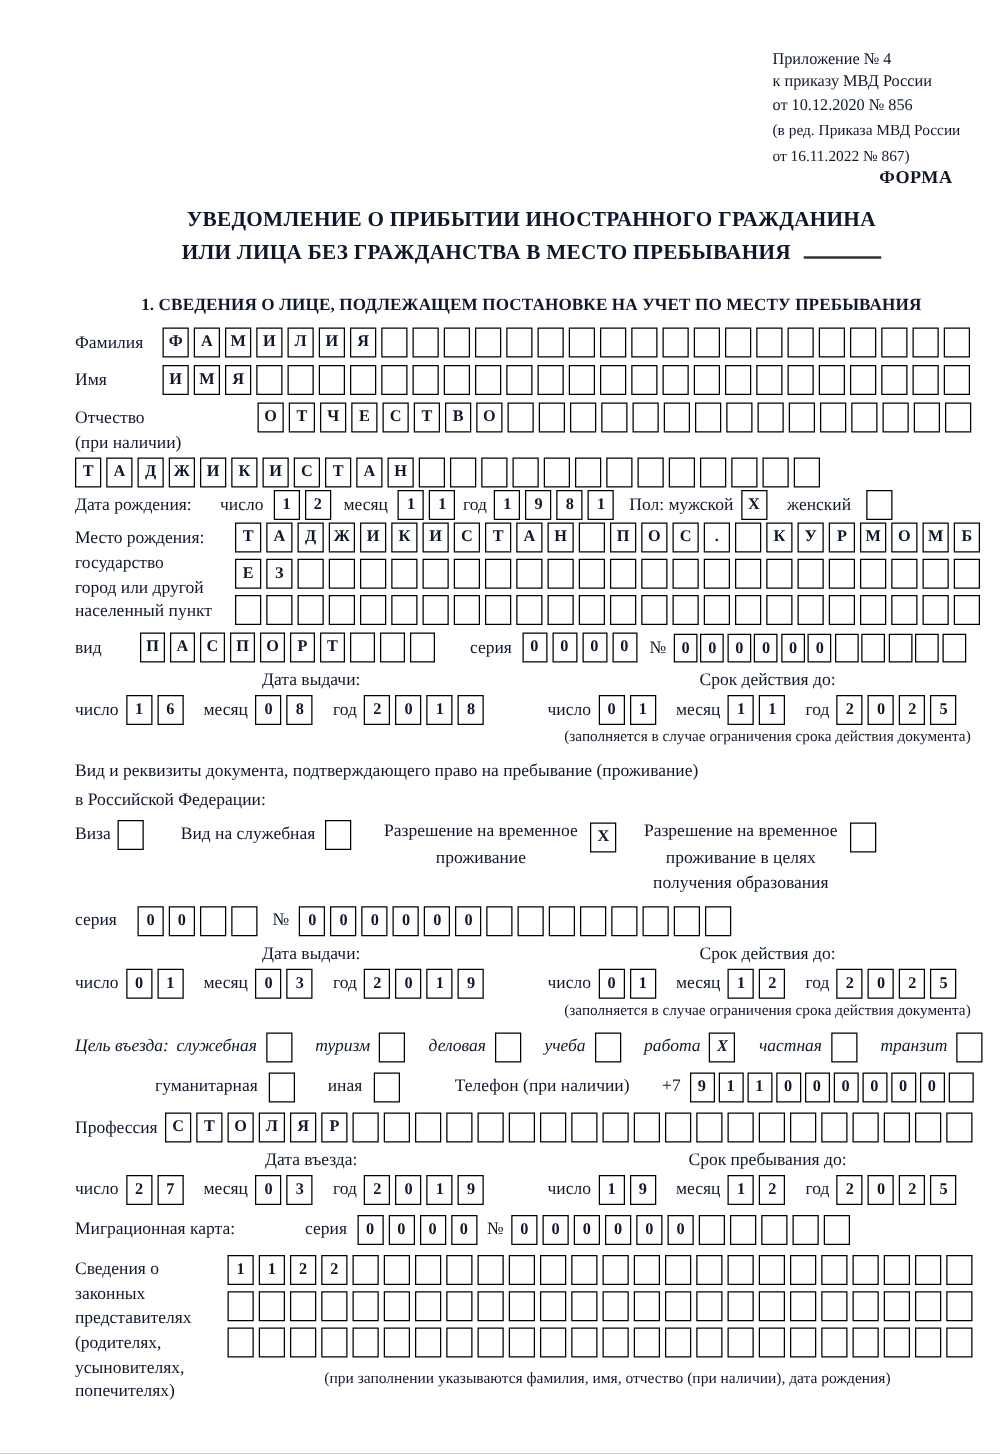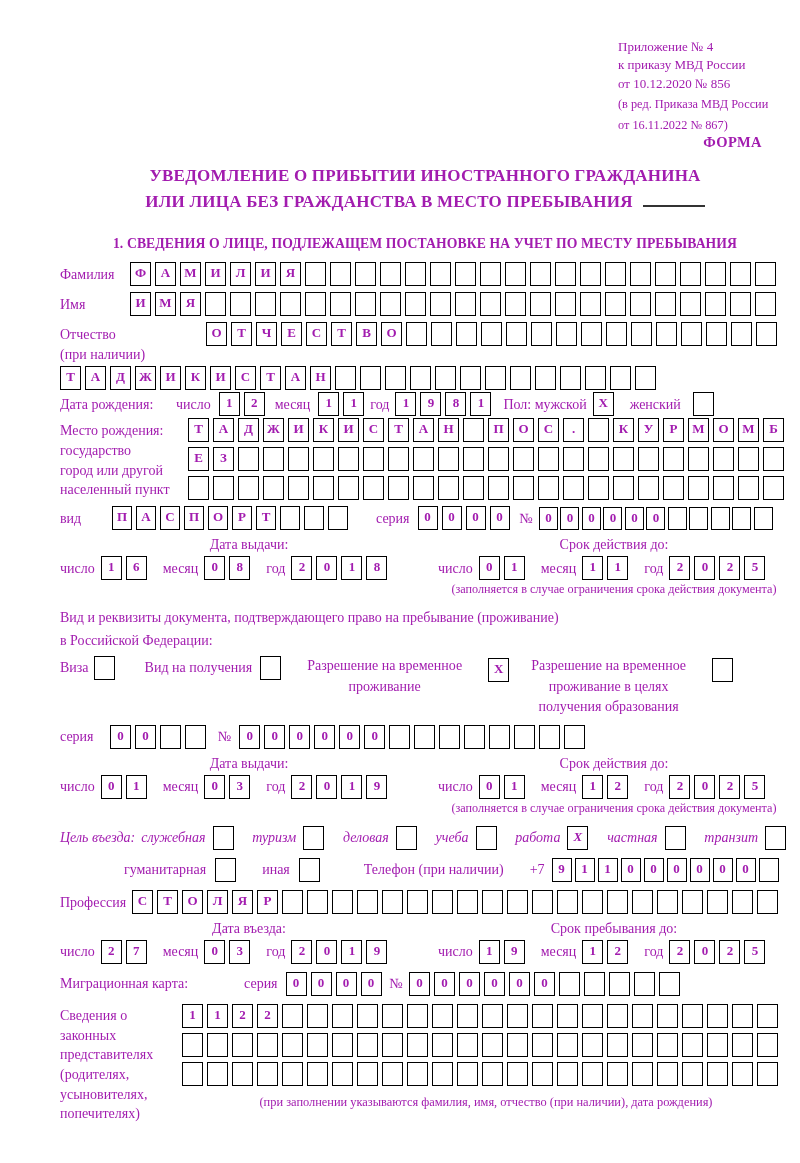--- a/index.html
+++ b/index.html
@@ -1,16 +1,16 @@
 <!DOCTYPE html>
 <html><head>
 <meta charset="utf-8">
 <style>
   html,body{margin:0;padding:0;background:#888;}
-  .page{width:800px;height:1163px;box-sizing:border-box;background:#fff;color:#a21caf;
+  .page{width:800px;height:1163px;box-sizing:border-box;background:#fff;color:#0f172a;
         font-family:"Liberation Serif","DejaVu Serif",serif;font-size:14px;
         padding:38px 10px 0 60px;overflow:hidden;margin:0 auto;position:relative;}
   .annex{margin-left:558px;font-size:13px;line-height:1.42;}
   .annex .small{font-size:12.3px;margin-top:3px;}
   .forma{text-align:right;padding-right:28px;font-weight:bold;font-size:14.5px;letter-spacing:.4px;}
   .title{text-align:center;font-weight:bold;font-size:17px;line-height:1.5;margin-top:12px;letter-spacing:.2px;}
   .blank-line{display:inline-block;width:62px;border-bottom:2.2px solid #333;height:12px;margin-left:10px;}
   .sec{text-align:center;font-weight:bold;font-size:13.7px;margin-top:22px;letter-spacing:.1px;}
 
   .frow{display:flex;align-items:flex-start;margin-top:6px;}
@@ -39,21 +39,21 @@
   .dhdr{text-align:center;font-size:14px;}
   .dline{display:flex;align-items:center;margin-top:3px;}
   .dline .lbl{margin-right:6px;}
   .dline .cg{margin-right:12px;}
   .dnote{font-size:12.2px;text-align:center;margin-top:2px;}
 
   .para{margin-top:10px;line-height:1.6;}
   .visa-row{display:flex;align-items:flex-start;margin-top:4px;}
   .vi{display:flex;align-items:center;}
   .vi .cg{margin-left:8px;}
-  .vi-col{display:flex;align-items:flex-start;gap:16px;}
+  .vi-col{display:flex;align-items:flex-start;}
   .vi-col .txt{text-align:center;line-height:1.45;}
   .vi-col .cg{margin-left:10px;margin-top:2px;}
 
   .purpose1{display:flex;justify-content:space-between;align-items:flex-end;margin-top:10px;font-style:italic;}
   .pi{display:flex;align-items:center;}
   .pi .cg{margin-left:7px;}
   .purpose2{display:flex;align-items:center;margin-top:8px;}
 
   .mig{display:flex;align-items:center;margin-top:8px;}
   .reps{display:flex;margin-top:8px;}
@@ -416,21 +416,21 @@
   </div>
 
   <div class="visa-row">
     <div class="vi">
       <span>Виза</span>
       <span class="cg" style="margin-left:5px;">
           <span class="cell"></span>
         </span>
     </div>
     <div class="vi" style="margin-left:26px;">
-      <span>Вид на получения</span>
+      <span>Вид на служебная</span>
       <span class="cg">
           <span class="cell"></span>
         </span>
     </div>
     <div class="vi-col" style="margin-left:22px;">
       <div class="txt">
         <div>Разрешение на временное</div>
         <div>проживание</div>
       </div>
       <span class="cg">

